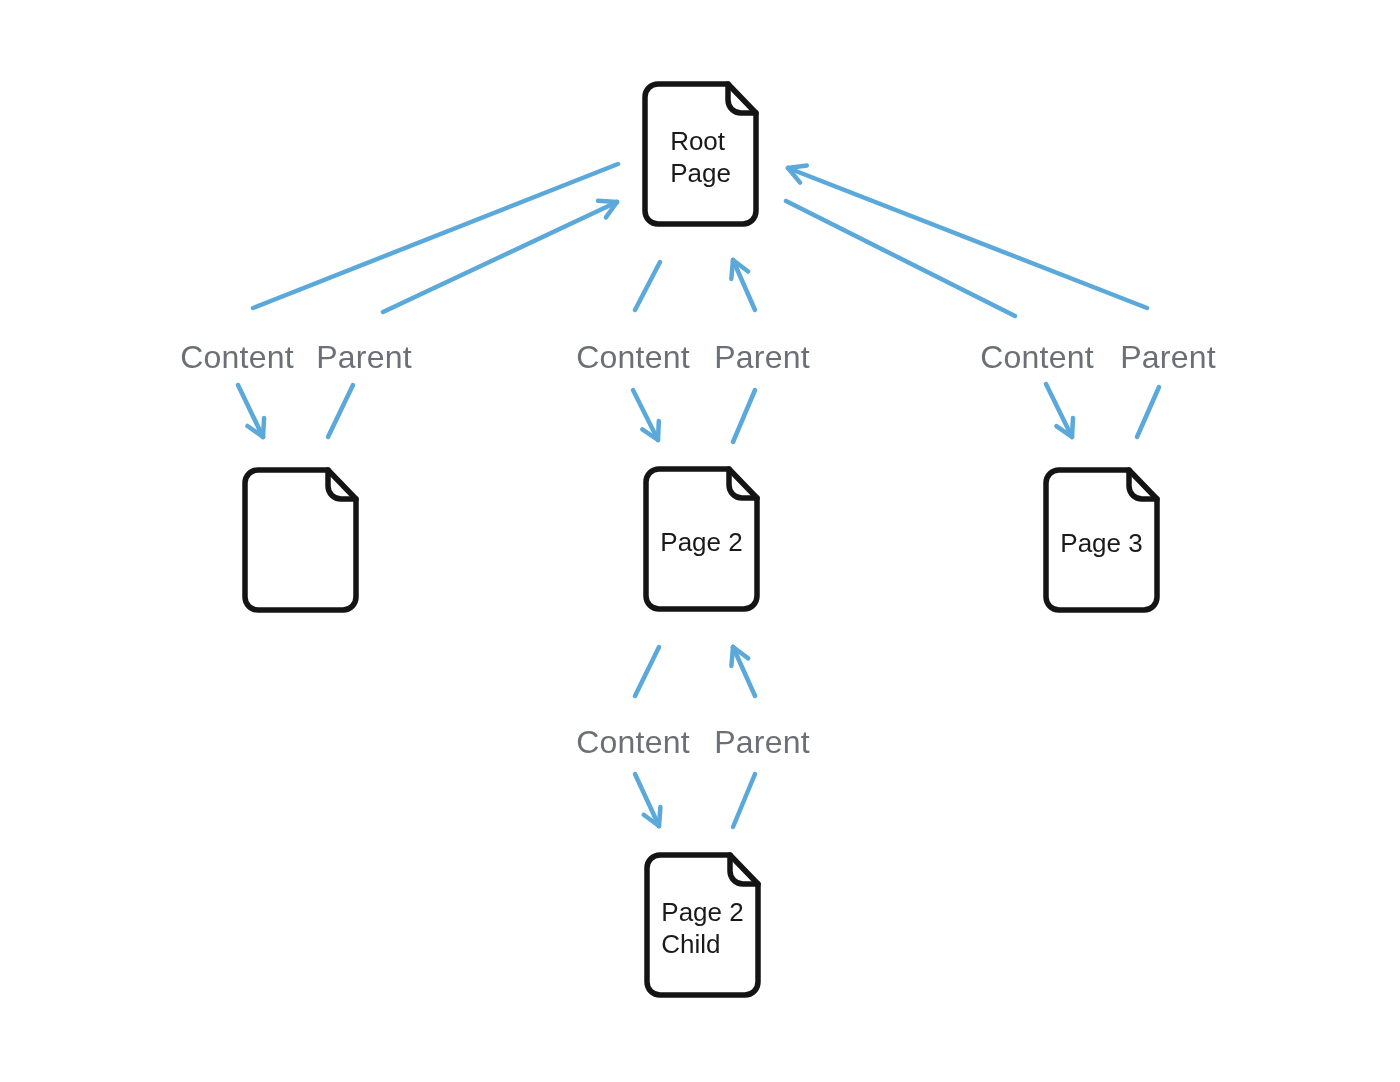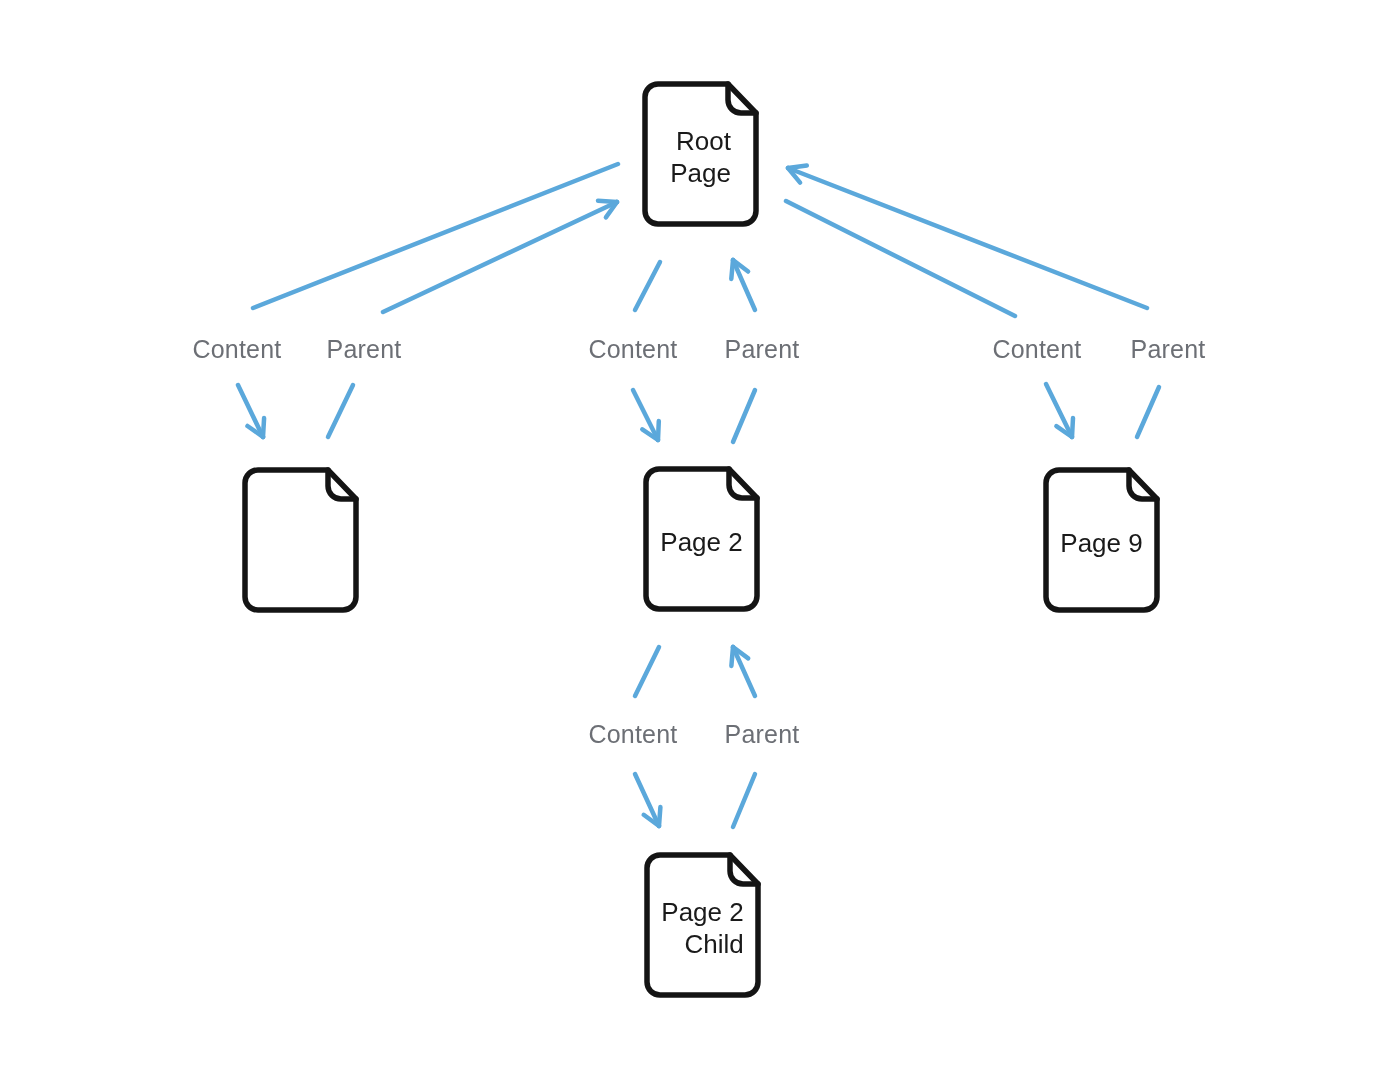--- a/index.html
+++ b/index.html
@@ -23,24 +23,25 @@
   }
   svg.edges line {
     stroke: var(--arrow, #5BA8DB);
     stroke-width: 4.5;
     stroke-linecap: round;
     fill: none;
   }
   .edge-label {
     position: absolute;
     transform: translate(-50%, -50%);
-    font-size: 25px;
+    font-size: 32px;
     letter-spacing: 0.2px;
     color: var(--edge-label, #6C6F75);
     white-space: nowrap;
+    margin-top: 8px;
   }
   .node {
     position: absolute;
     width: 119px;
     height: 148px;
   }
   .node svg.doc {
     position: absolute;
     inset: 0;
     width: 100%;
@@ -59,21 +60,21 @@
     stroke-width: 5.5;
     stroke-linejoin: round;
     stroke-linecap: round;
   }
   .node-label {
     position: absolute;
     inset: 6px 6px 0 6px;
     display: flex;
     align-items: center;
     justify-content: center;
-    text-align: right;
+    text-align: left;
     white-space: pre-line;
     font-size: 26px;
     line-height: 1.24;
     color: var(--node-text, #1A1A1A);
   }
 </style>
 </head>
 <body>
 
 <div class="canvas" style="--bg: #FFFFFF; --arrow: #5BA8DB; --edge-label: #6C6F75; --node-stroke: #141414; --node-fill: #FFFFFF; --node-text: #1A1A1A;">
@@ -159,21 +160,21 @@
       <path class="doc-fold" d="M 87 4 V 20 C 87 27.2 92.8 33 100 33 H 115"></path>
     </svg>
     <div class="node-label">Page 2</div>
   </div>
 
   <div class="node" style="left:1042px; top:466px">
     <svg class="doc" viewBox="0 0 119 148">
       <path class="doc-body" d="M 87 4 H 17 C 9.8 4 4 9.8 4 17 V 131 C 4 138.2 9.8 144 17 144 H 102 C 109.2 144 115 138.2 115 131 V 33 Z"></path>
       <path class="doc-fold" d="M 87 4 V 20 C 87 27.2 92.8 33 100 33 H 115"></path>
     </svg>
-    <div class="node-label">Page 9</div>
+    <div class="node-label">Page 3</div>
   </div>
 
   <div class="node" style="left:643px; top:851px">
     <svg class="doc" viewBox="0 0 119 148">
       <path class="doc-body" d="M 87 4 H 17 C 9.8 4 4 9.8 4 17 V 131 C 4 138.2 9.8 144 17 144 H 102 C 109.2 144 115 138.2 115 131 V 33 Z"></path>
       <path class="doc-fold" d="M 87 4 V 20 C 87 27.2 92.8 33 100 33 H 115"></path>
     </svg>
     <div class="node-label">Page 2
 Child</div>
   </div>

